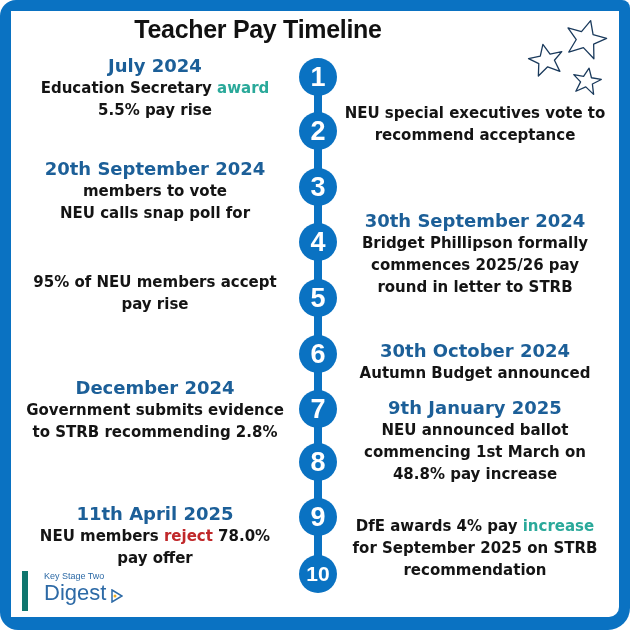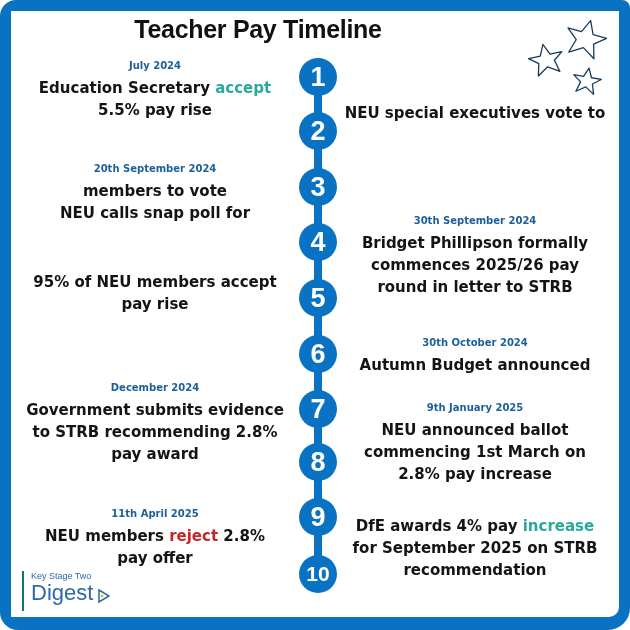--- a/index.html
+++ b/index.html
@@ -13,26 +13,26 @@
            font-family: "Liberation Sans", sans-serif; font-weight: bold;
            font-size: 25px; color: #111111; letter-spacing: -0.3px; }
   .stars { position: absolute; left: 522px; top: 12px; width: 100px; height: 90px; }
   .spine { position: absolute; left: 314px; top: 77px; width: 8px; height: 497px; background: #0a72c2; }
   .node { position: absolute; width: 38px; height: 38px; border-radius: 50%;
           background: #0a72c2; color: #ffffff; text-align: center; line-height: 38px;
           font-family: "Liberation Sans", sans-serif; font-weight: bold; font-size: 27px; }
   .node.small-num { font-size: 21px; }
   .event { position: absolute; text-align: center; font-weight: bold; color: #141414;
            font-size: 15px; line-height: 22px; }
-  .event .date { color: #1c5f98; font-size: 10px; line-height: 22px; display: block; }
+  .event .date { color: #1c5f98; font-size: 18px; line-height: 22px; display: block; }
   .event .desc { display: block; }
   .hl-teal { color: #2aa99a; }
   .hl-red { color: #c0282a; margin-top: 11px; }
   .logo { position: absolute; left: 22px; top: 571px; width: 80px; height: 40px;
-          border-left: 2px solid #0f766e; padding-left: 7px; }
+          border-left: 6px solid #0f766e; padding-left: 16px; }
   .logo .l1 { font-size: 9px; color: #2d6aa6; line-height: 10px; display: block;
               font-family: "Liberation Sans", sans-serif; }
   .logo .l2 { font-size: 22px; color: #2d6aa6; line-height: 24px; display: inline-block;
               font-family: "Liberation Sans", sans-serif; }
   .logo svg { vertical-align: middle; }
 </style>
 </head>
 <body>
 
 <div class="frame"></div>
@@ -56,68 +56,68 @@
 <div class="node" style="left:299px;top:223px;">4</div>
 <div class="node" style="left:299px;top:279px;">5</div>
 <div class="node" style="left:299px;top:335px;">6</div>
 <div class="node" style="left:299px;top:390px;">7</div>
 <div class="node" style="left:299px;top:443px;">8</div>
 <div class="node" style="left:299px;top:498px;">9</div>
 <div class="node small-num" style="left:299px;top:555px;">10</div>
 
 <div class="event" style="left:14px;top:55px;width:282px;">
   <span class="date">July 2024</span>
-  <span class="desc"><span>Education Secretary </span><span class="hl-teal">accept</span></span>
+  <span class="desc"><span>Education Secretary </span><span class="hl-teal">award</span></span>
   <span class="desc">5.5% pay rise</span>
 </div>
 
 <div class="event" style="left:340px;top:102px;width:270px;">
   <span class="desc">NEU special executives vote to</span>
+  <span class="desc">recommend acceptance</span>
 </div>
 
 <div class="event" style="left:14px;top:158px;width:282px;">
   <span class="date">20th September 2024</span>
   <span class="desc">members to vote</span>
   <span class="desc">NEU calls snap poll for</span>
 </div>
 
 <div class="event" style="left:340px;top:202px;width:270px;margin-top:8px;">
   <span class="date">30th September 2024</span>
   <span class="desc">Bridget Phillipson formally</span>
   <span class="desc">commences 2025/26 pay</span>
   <span class="desc">round in letter to STRB</span>
 </div>
 
 <div class="event" style="left:14px;top:271px;width:282px;">
   <span class="desc">95% of NEU members accept</span>
   <span class="desc">pay rise</span>
 </div>
 
-<div class="event" style="left:340px;top:332px;width:270px;">
+<div class="event" style="left:340px;top:340px;width:270px;">
   <span class="date">30th October 2024</span>
   <span class="desc">Autumn Budget announced</span>
 </div>
 
 <div class="event" style="left:14px;top:377px;width:282px;">
   <span class="date">December 2024</span>
   <span class="desc">Government submits evidence</span>
   <span class="desc">to STRB recommending 2.8%</span>
-  <span class="desc">pay award</span>
 </div>
 
 <div class="event" style="left:340px;top:397px;width:270px;">
   <span class="date">9th January 2025</span>
   <span class="desc">NEU announced ballot</span>
   <span class="desc">commencing 1st March on</span>
-  <span class="desc">2.8% pay increase</span>
+  <span class="desc">48.8% pay increase</span>
 </div>
 
 <div class="event" style="left:14px;top:503px;width:282px;">
   <span class="date">11th April 2025</span>
-  <span class="desc"><span>NEU members </span><span class="hl-red">reject</span><span> 2.8%</span></span>
+  <span class="desc"><span>NEU members </span><span class="hl-red">reject</span><span> 78.0%</span></span>
   <span class="desc">pay offer</span>
 </div>
 
 <div class="event" style="left:340px;top:515px;width:270px;">
   <span class="desc"><span>DfE awards 4% pay </span><span class="hl-teal">increase</span></span>
   <span class="desc">for September 2025 on STRB</span>
   <span class="desc">recommendation</span>
 </div>
 
 <div class="logo">

